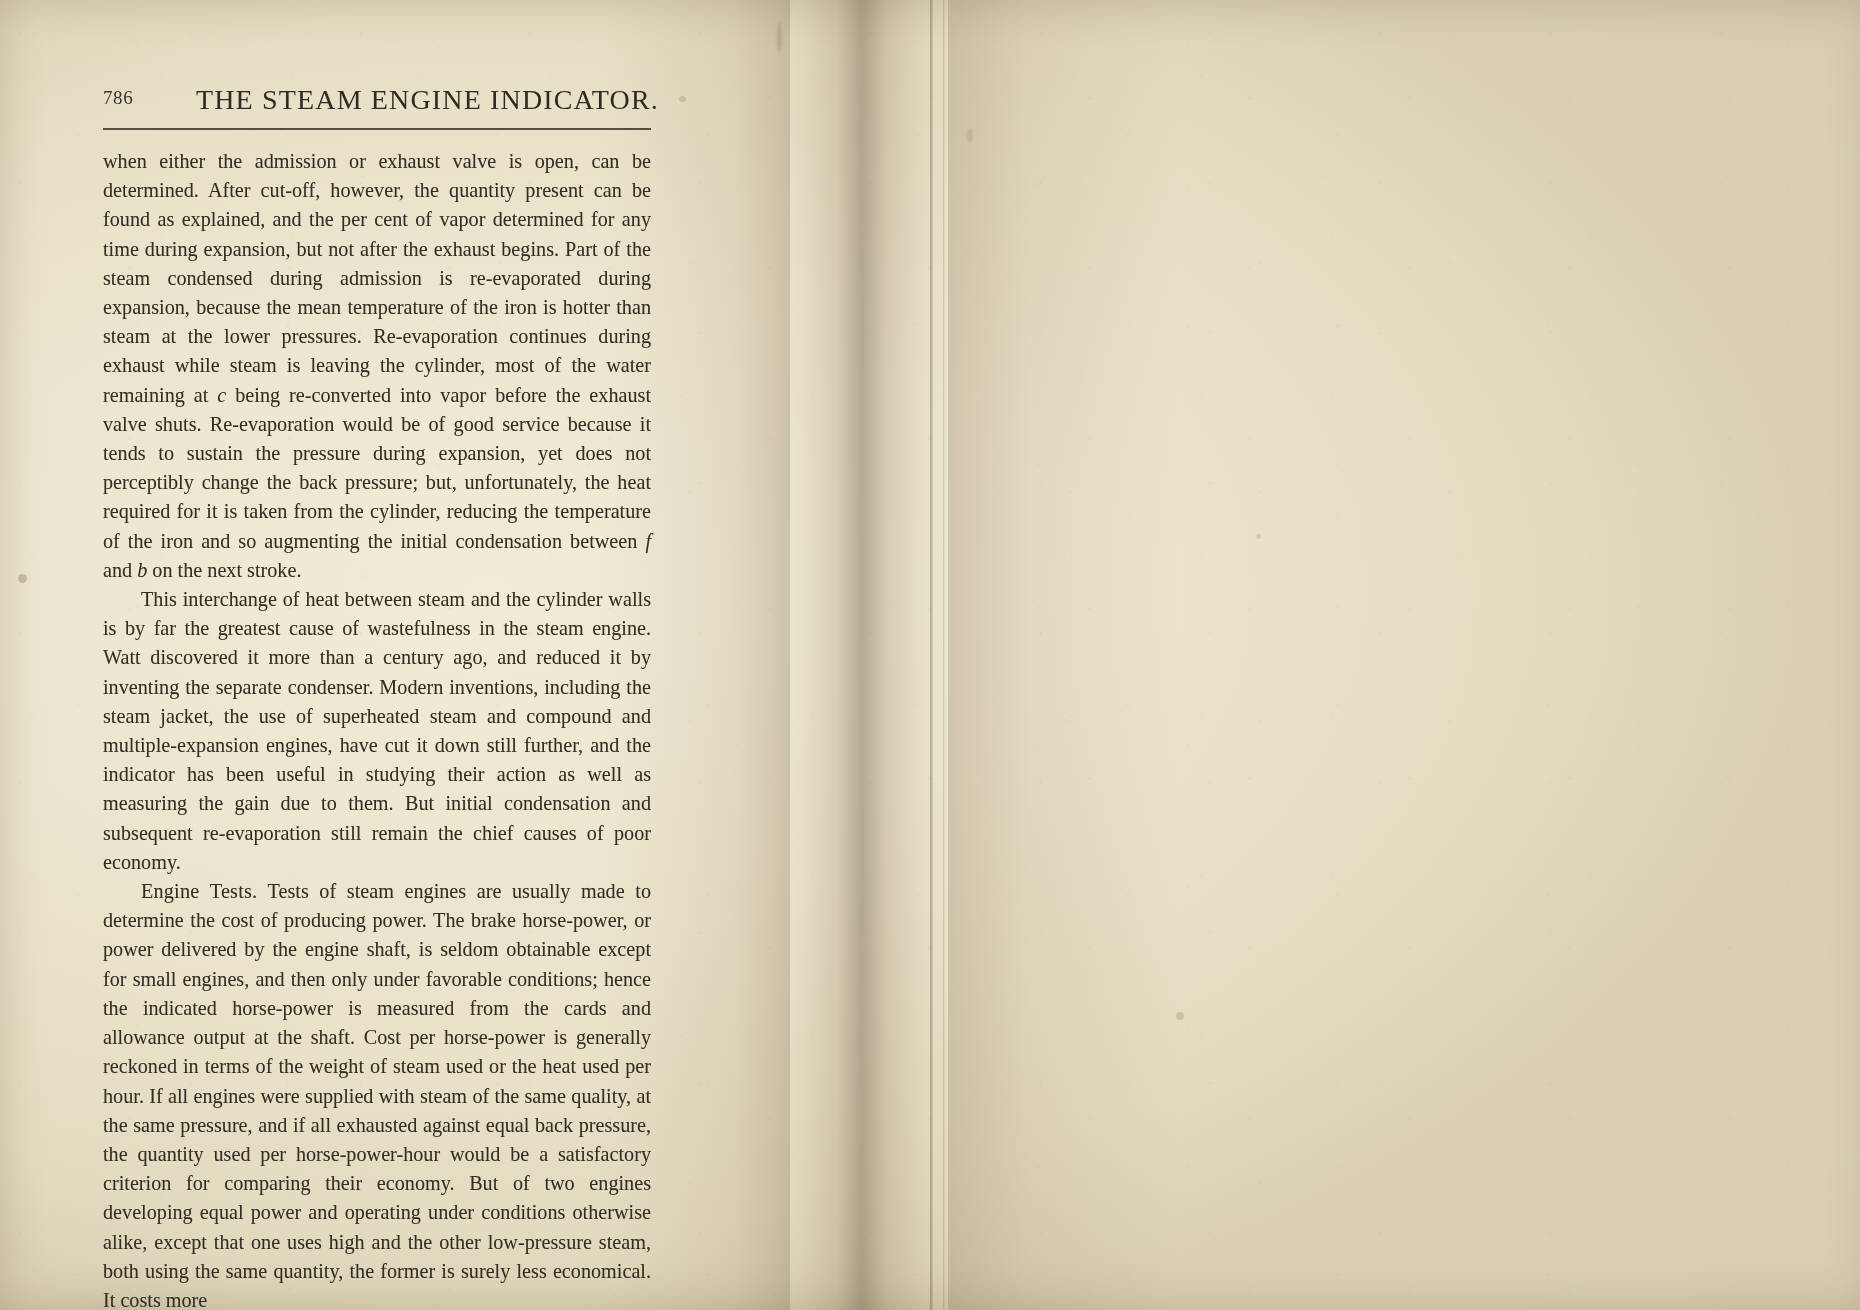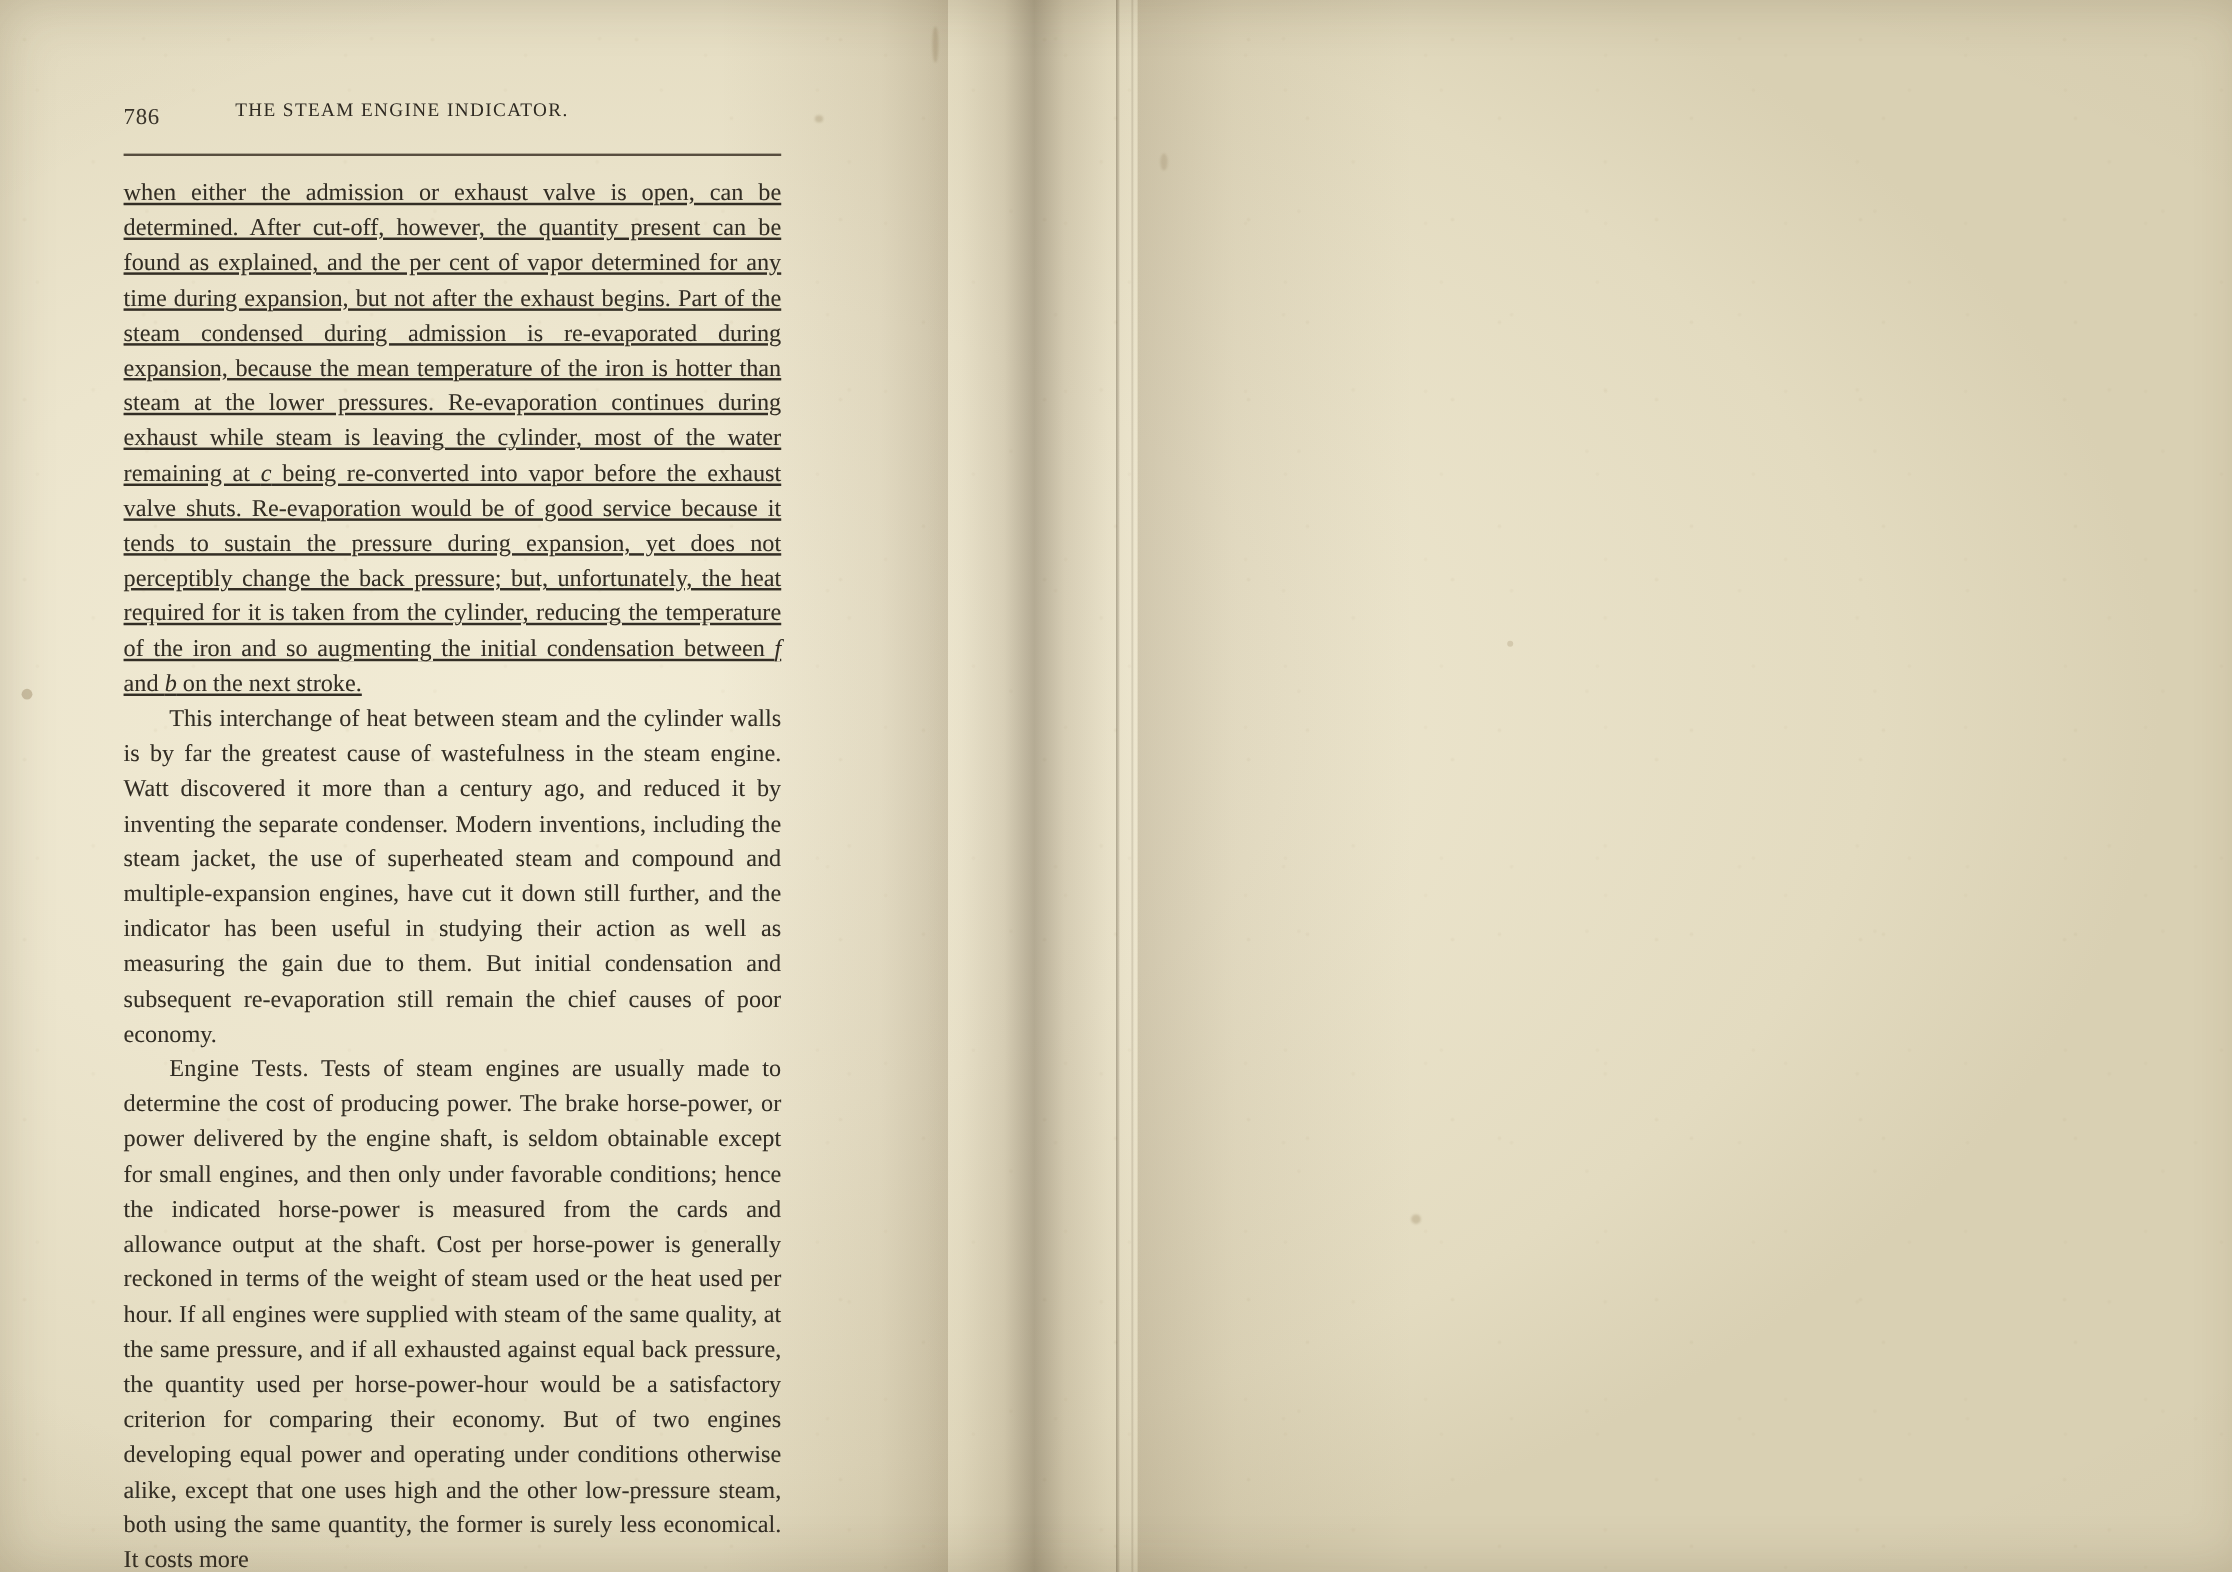--- a/index.html
+++ b/index.html
@@ -111,21 +111,21 @@
   .runhead .folio {
     position: absolute;
     top: 3px;
     font-size: 19px;
     letter-spacing: .6px;
     color: #3a342a;
   }
   .runhead .title {
     position: absolute;
     top: 0;
-    font-size: 16px;
+    font-size: 28px;
     letter-spacing: 1.15px;
   }
   .rh-left  .folio { left: 0; }
   .rh-left  .title { left: 93px; }
 
   .rule {
     height: 0;
     border-top: 2px solid #43392c;
     margin-top: 8px;
     opacity: .88;
@@ -137,21 +137,21 @@
     font-size: 20.2px;
     line-height: 29.2px;
     color: #332e25;
     text-align: justify;
     text-justify: inter-word;
     hyphens: none;
     -webkit-font-smoothing: antialiased;
   }
   .body p { margin: 0; }
   .body p.indent { text-indent: 38px; }
-  .body p.cont   { text-indent: 0; text-decoration: underline; }
+  .body p.cont   { text-indent: 0; }
   .body b { font-weight: 400; letter-spacing: .2px; }
   .body i { font-style: italic; }
 
   
   .body { text-shadow: 0 0 .35px rgba(50,40,25,.22); }
 
   
   .curve-left {
     position:absolute; top:0; left:600px; width:190px; height:1310px;
     background: linear-gradient(90deg, rgba(110,88,52,0) 0%, rgba(110,88,52,.10) 70%, rgba(95,74,42,.22) 100%);

